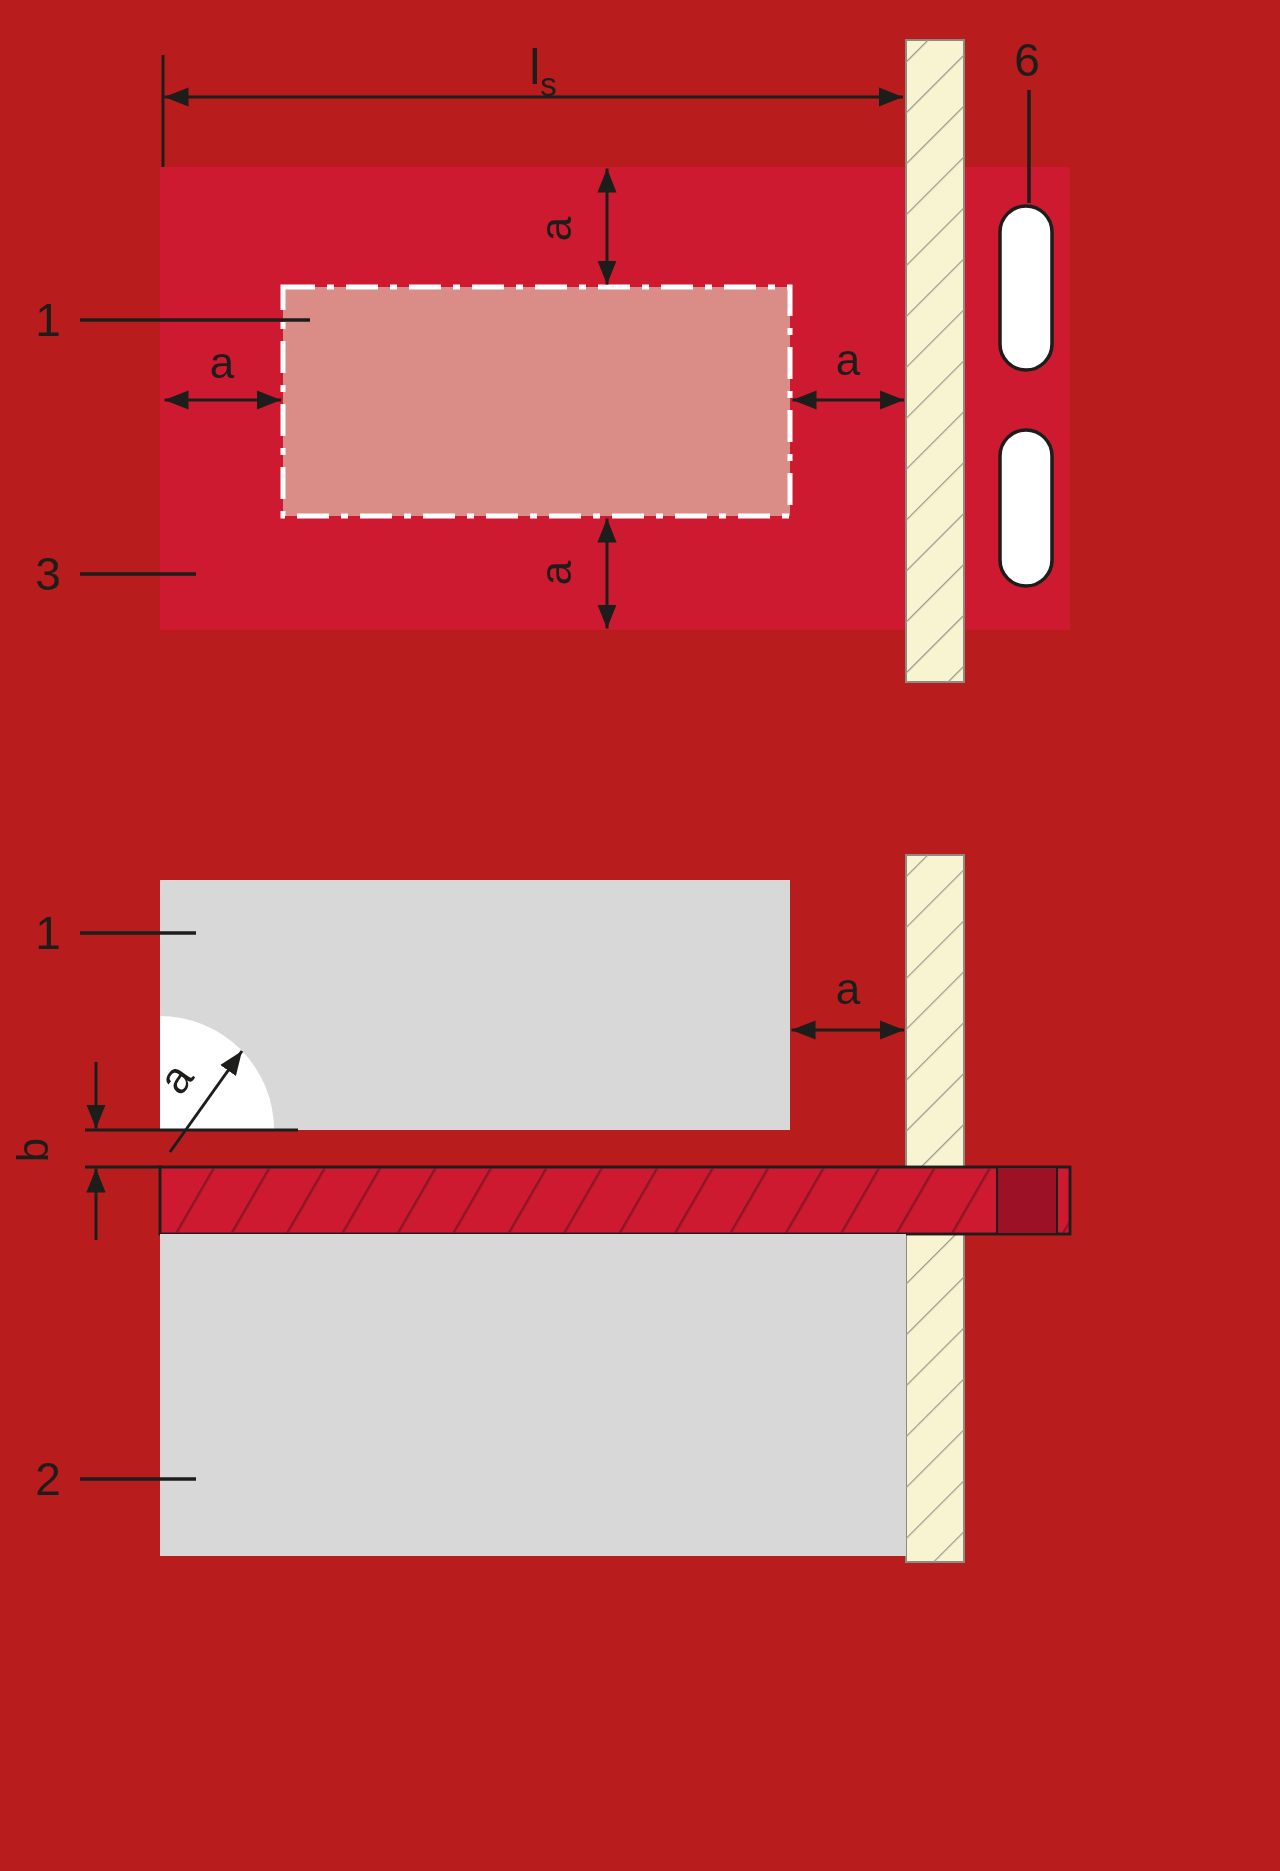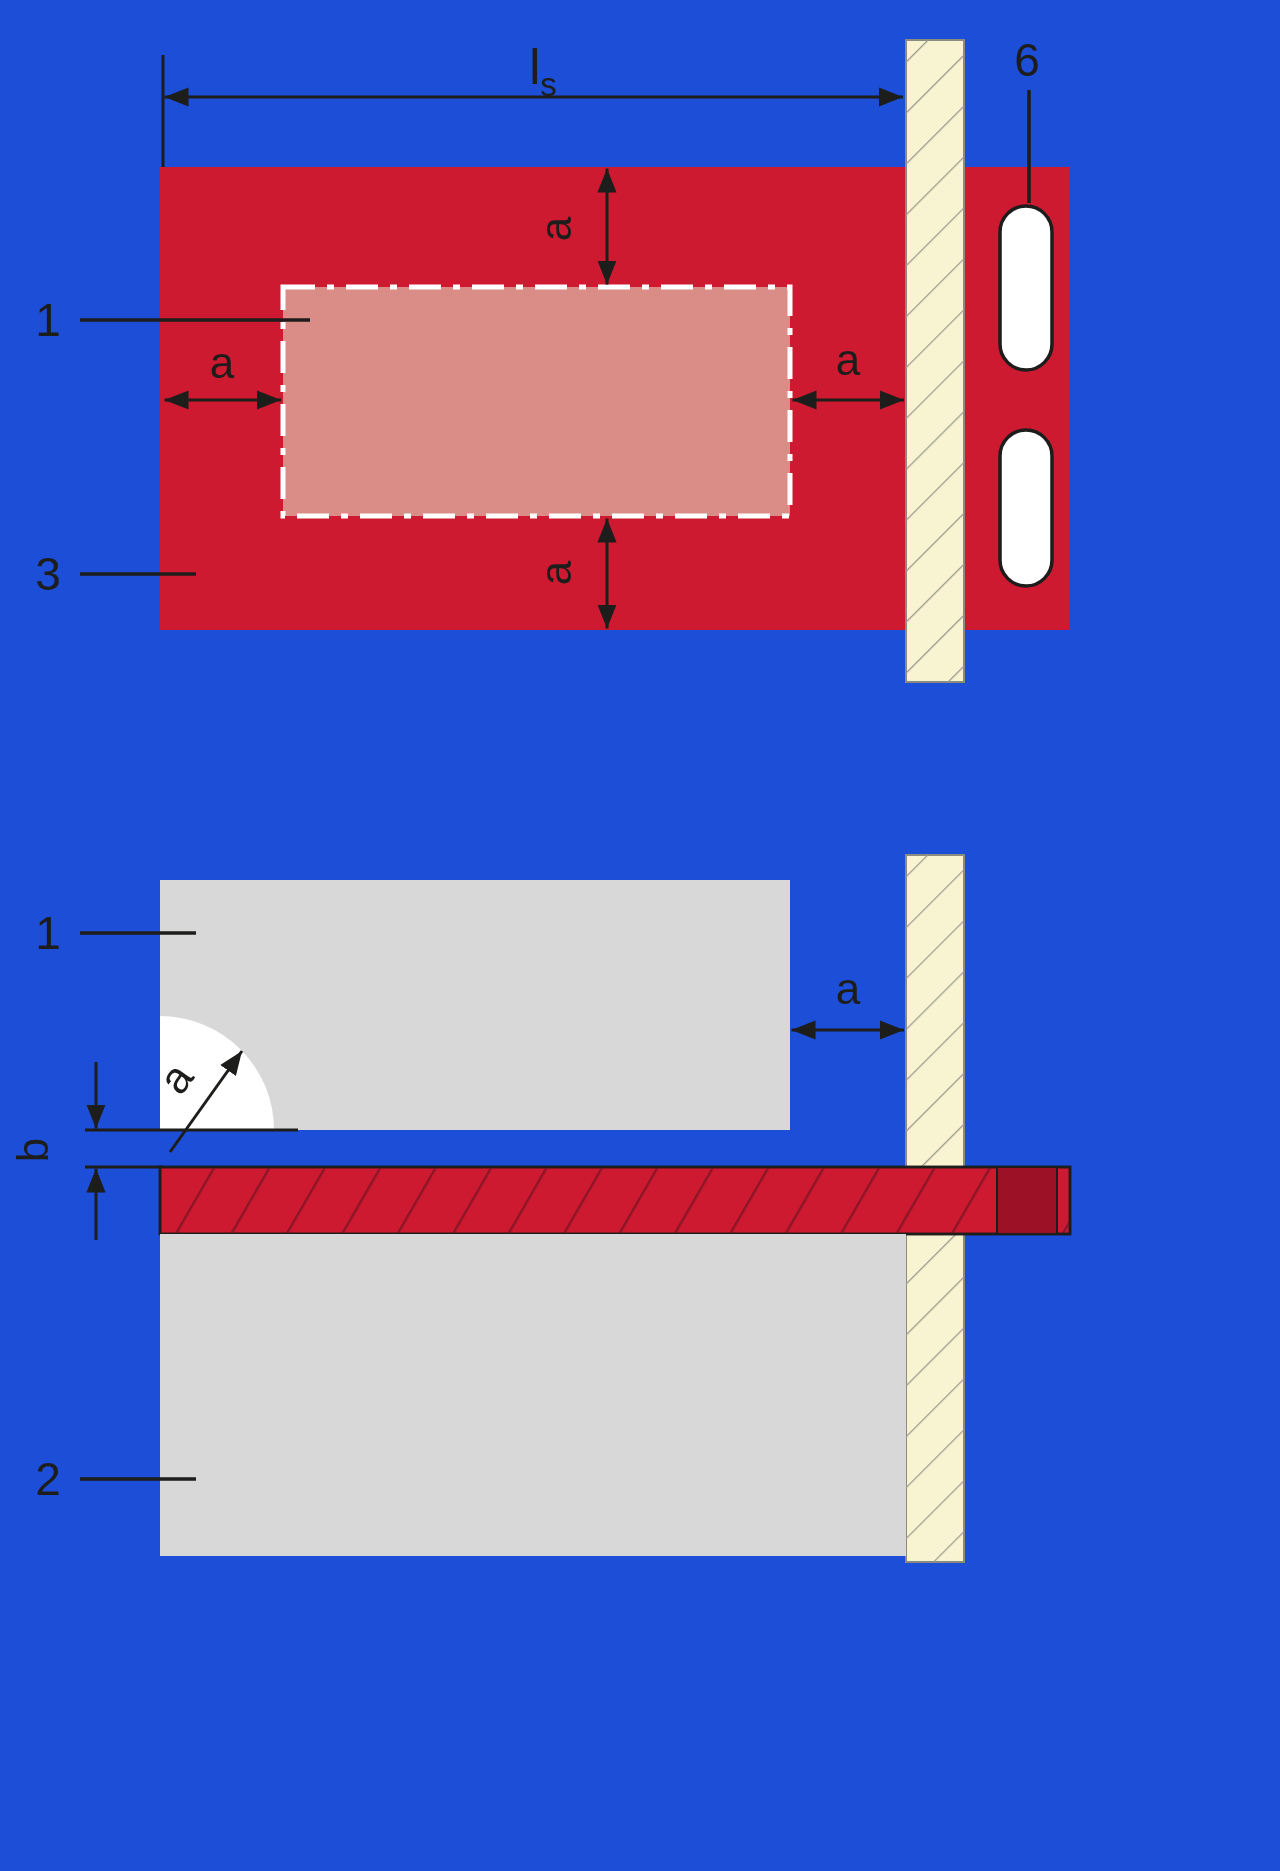--- a/index.html
+++ b/index.html
@@ -1,16 +1,16 @@
 <!DOCTYPE html>
 <html><head>
 <meta charset="utf-8">
 <style>
   html,body{margin:0;padding:0;background:#ffffff;}
-  .canvas{position:relative;width:1280px;height:1871px;background:#1d4ed8;overflow:hidden;}
+  .canvas{position:relative;width:1280px;height:1871px;background:#b91c1c;overflow:hidden;}
   svg{display:block;width:1280px;height:1871px;}
   text{font-family:"Liberation Sans","DejaVu Sans",sans-serif;fill:#1d1d1b;}
   .num{font-size:46px;}
   .dim{font-size:44px;}
   .lmain{font-size:50px;}
   .lsub{font-size:33px;}
   .dimline{stroke:#1d1d1b;stroke-width:3;fill:none;}
   .ext{stroke:#1d1d1b;stroke-width:3;fill:none;}
   .leader{stroke:#1d1d1b;stroke-width:3.5;fill:none;}
   .wallrect{stroke:#8c8b7f;stroke-width:2;}

